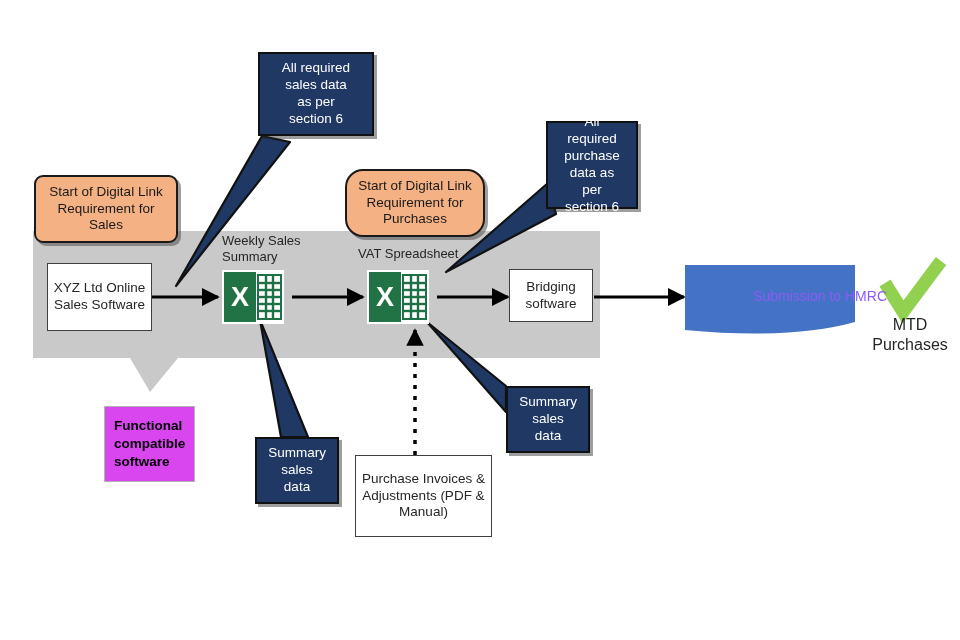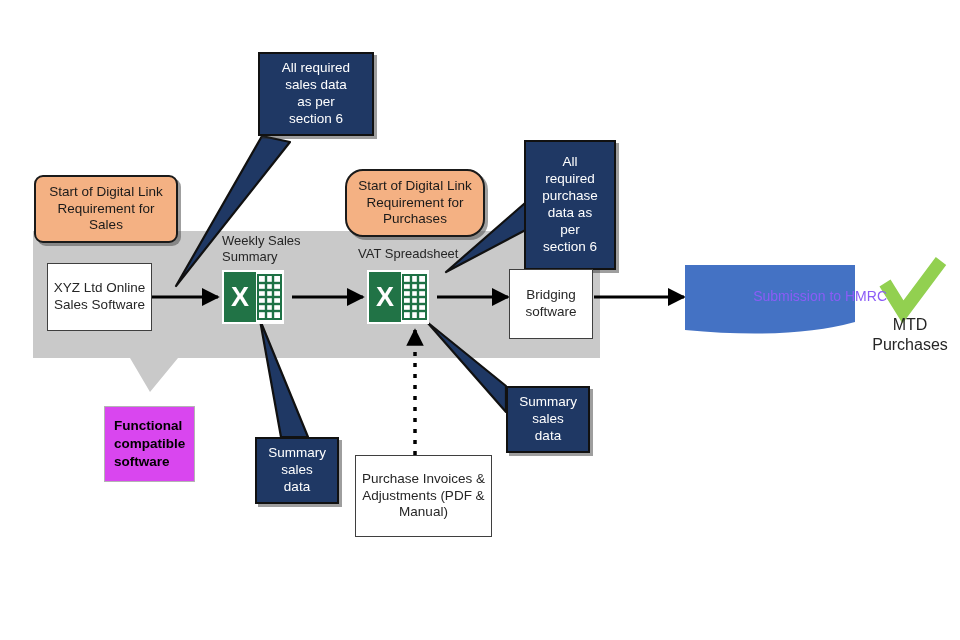--- a/index.html
+++ b/index.html
@@ -168,21 +168,21 @@
 
     <path d="M 685 265 L 855 265 L 855 322 Q 790 340 685 330 Z" fill="#4472c4"></path>
 
     <path d="M 885 283 L 903 312 L 941 261" fill="none" stroke="#92d050" stroke-width="13" stroke-linecap="butt" stroke-linejoin="miter"></path>
   </svg>
 
   <div class="box navy-box" style="left:258px; top:52px; width:116px; height:84px;">
     <span>All required sales data as per section 6</span>
   </div>
 
-  <div class="box navy-box" style="left:524px; top:121px; width:92px; height:130px;margin-top:19px;">
+  <div class="box navy-box" style="left:546px; top:121px; width:92px; height:88px;">
     <span>All required purchase data as per section 6</span>
   </div>
 
   <div class="box orange-box" style="left:34px; top:175px; width:144px; height:68px;">
     <span>Start of Digital Link Requirement for Sales</span>
   </div>
 
   <div class="box orange-box" style="left:345px; top:169px; width:140px; height:68px;border-radius:18px;">
     <span>Start of Digital Link Requirement for Purchases</span>
   </div>
@@ -222,21 +222,21 @@
           <line x1="0" y1="21" x2="21" y2="21" stroke="#1e7145" stroke-width="2.4"></line>
           <line x1="0" y1="28" x2="21" y2="28" stroke="#1e7145" stroke-width="2.4"></line>
           <line x1="0" y1="35" x2="21" y2="35" stroke="#1e7145" stroke-width="2.4"></line>
           <line x1="7" y1="0" x2="7" y2="42" stroke="#1e7145" stroke-width="2.4"></line>
           <line x1="14" y1="0" x2="14" y2="42" stroke="#1e7145" stroke-width="2.4"></line>
         </svg>
       </div>
     </div>
   </div>
 
-  <div class="box white-box" style="left:509px; top:269px; width:84px; height:70px;">
+  <div class="box white-box" style="left:509px; top:269px; width:84px; height:53px;">
     <span>Bridging software</span>
   </div>
 
   <div class="hmrc-label" style="left:685px; top:288px;">Submission to HMRC</div>
 
   <div class="mtd-label" style="left:862px; top:315px; width:96px;">
     <div>MTD</div>
     <div>Purchases</div>
   </div>
 

